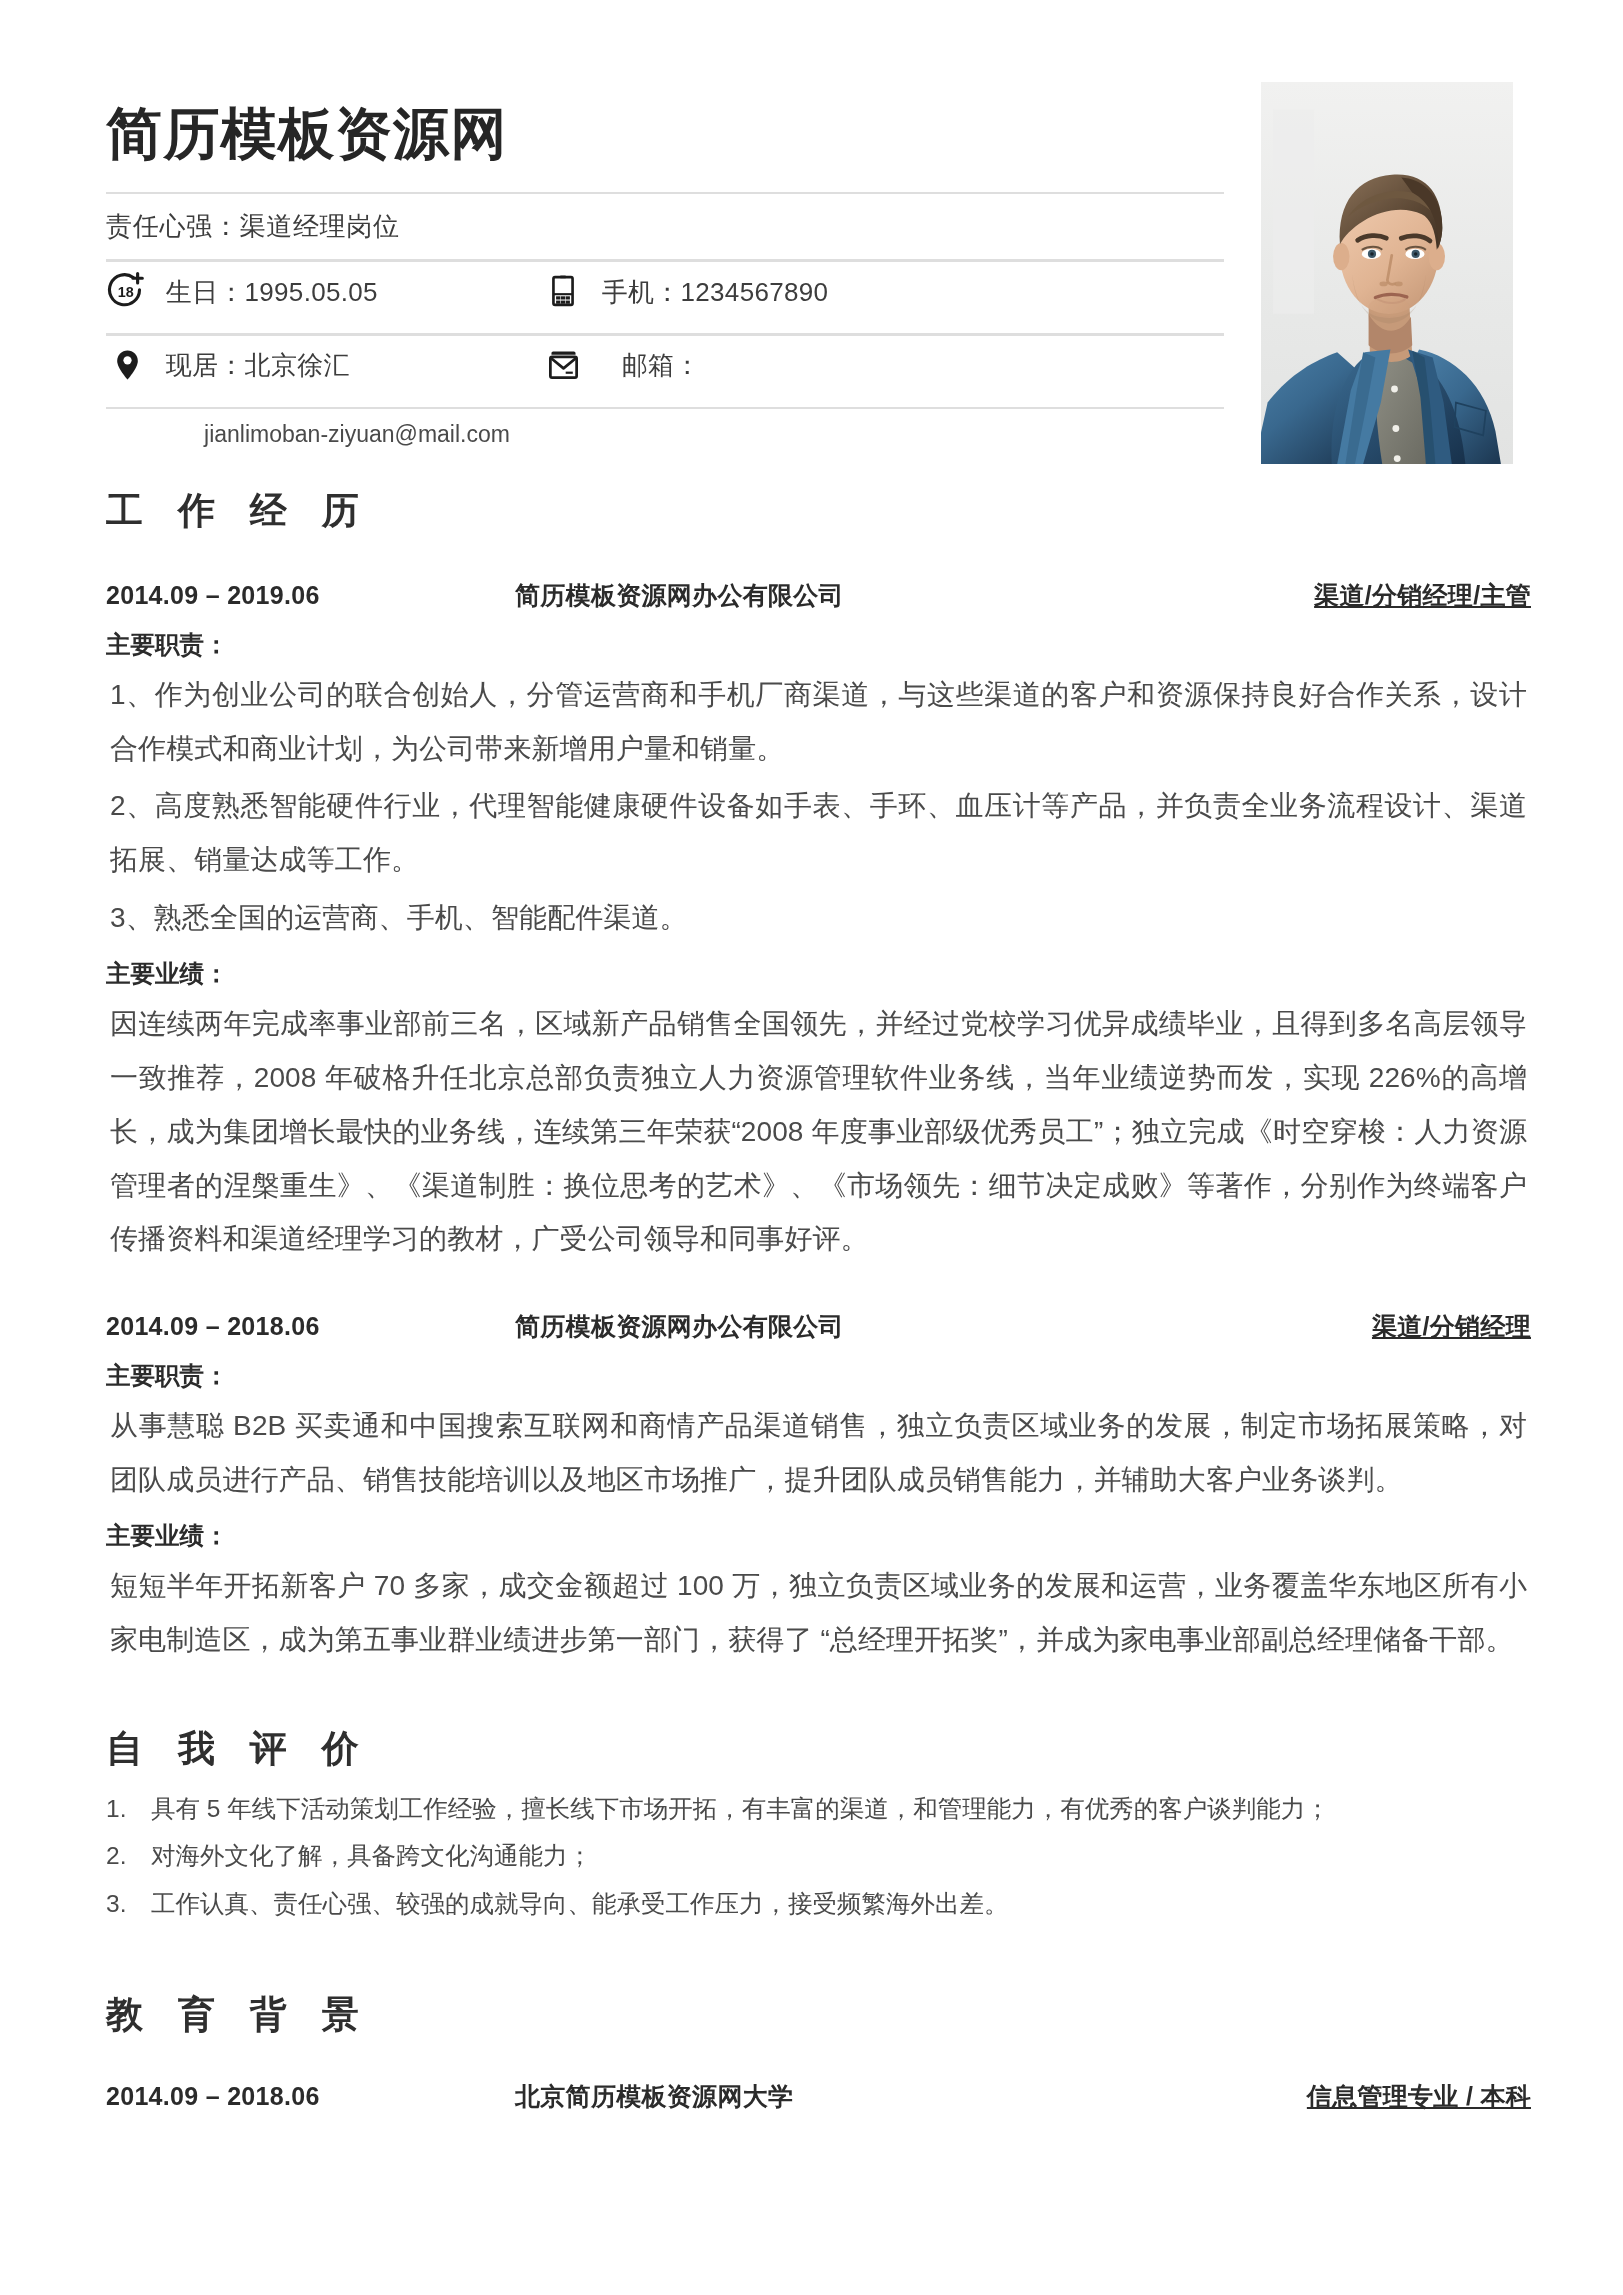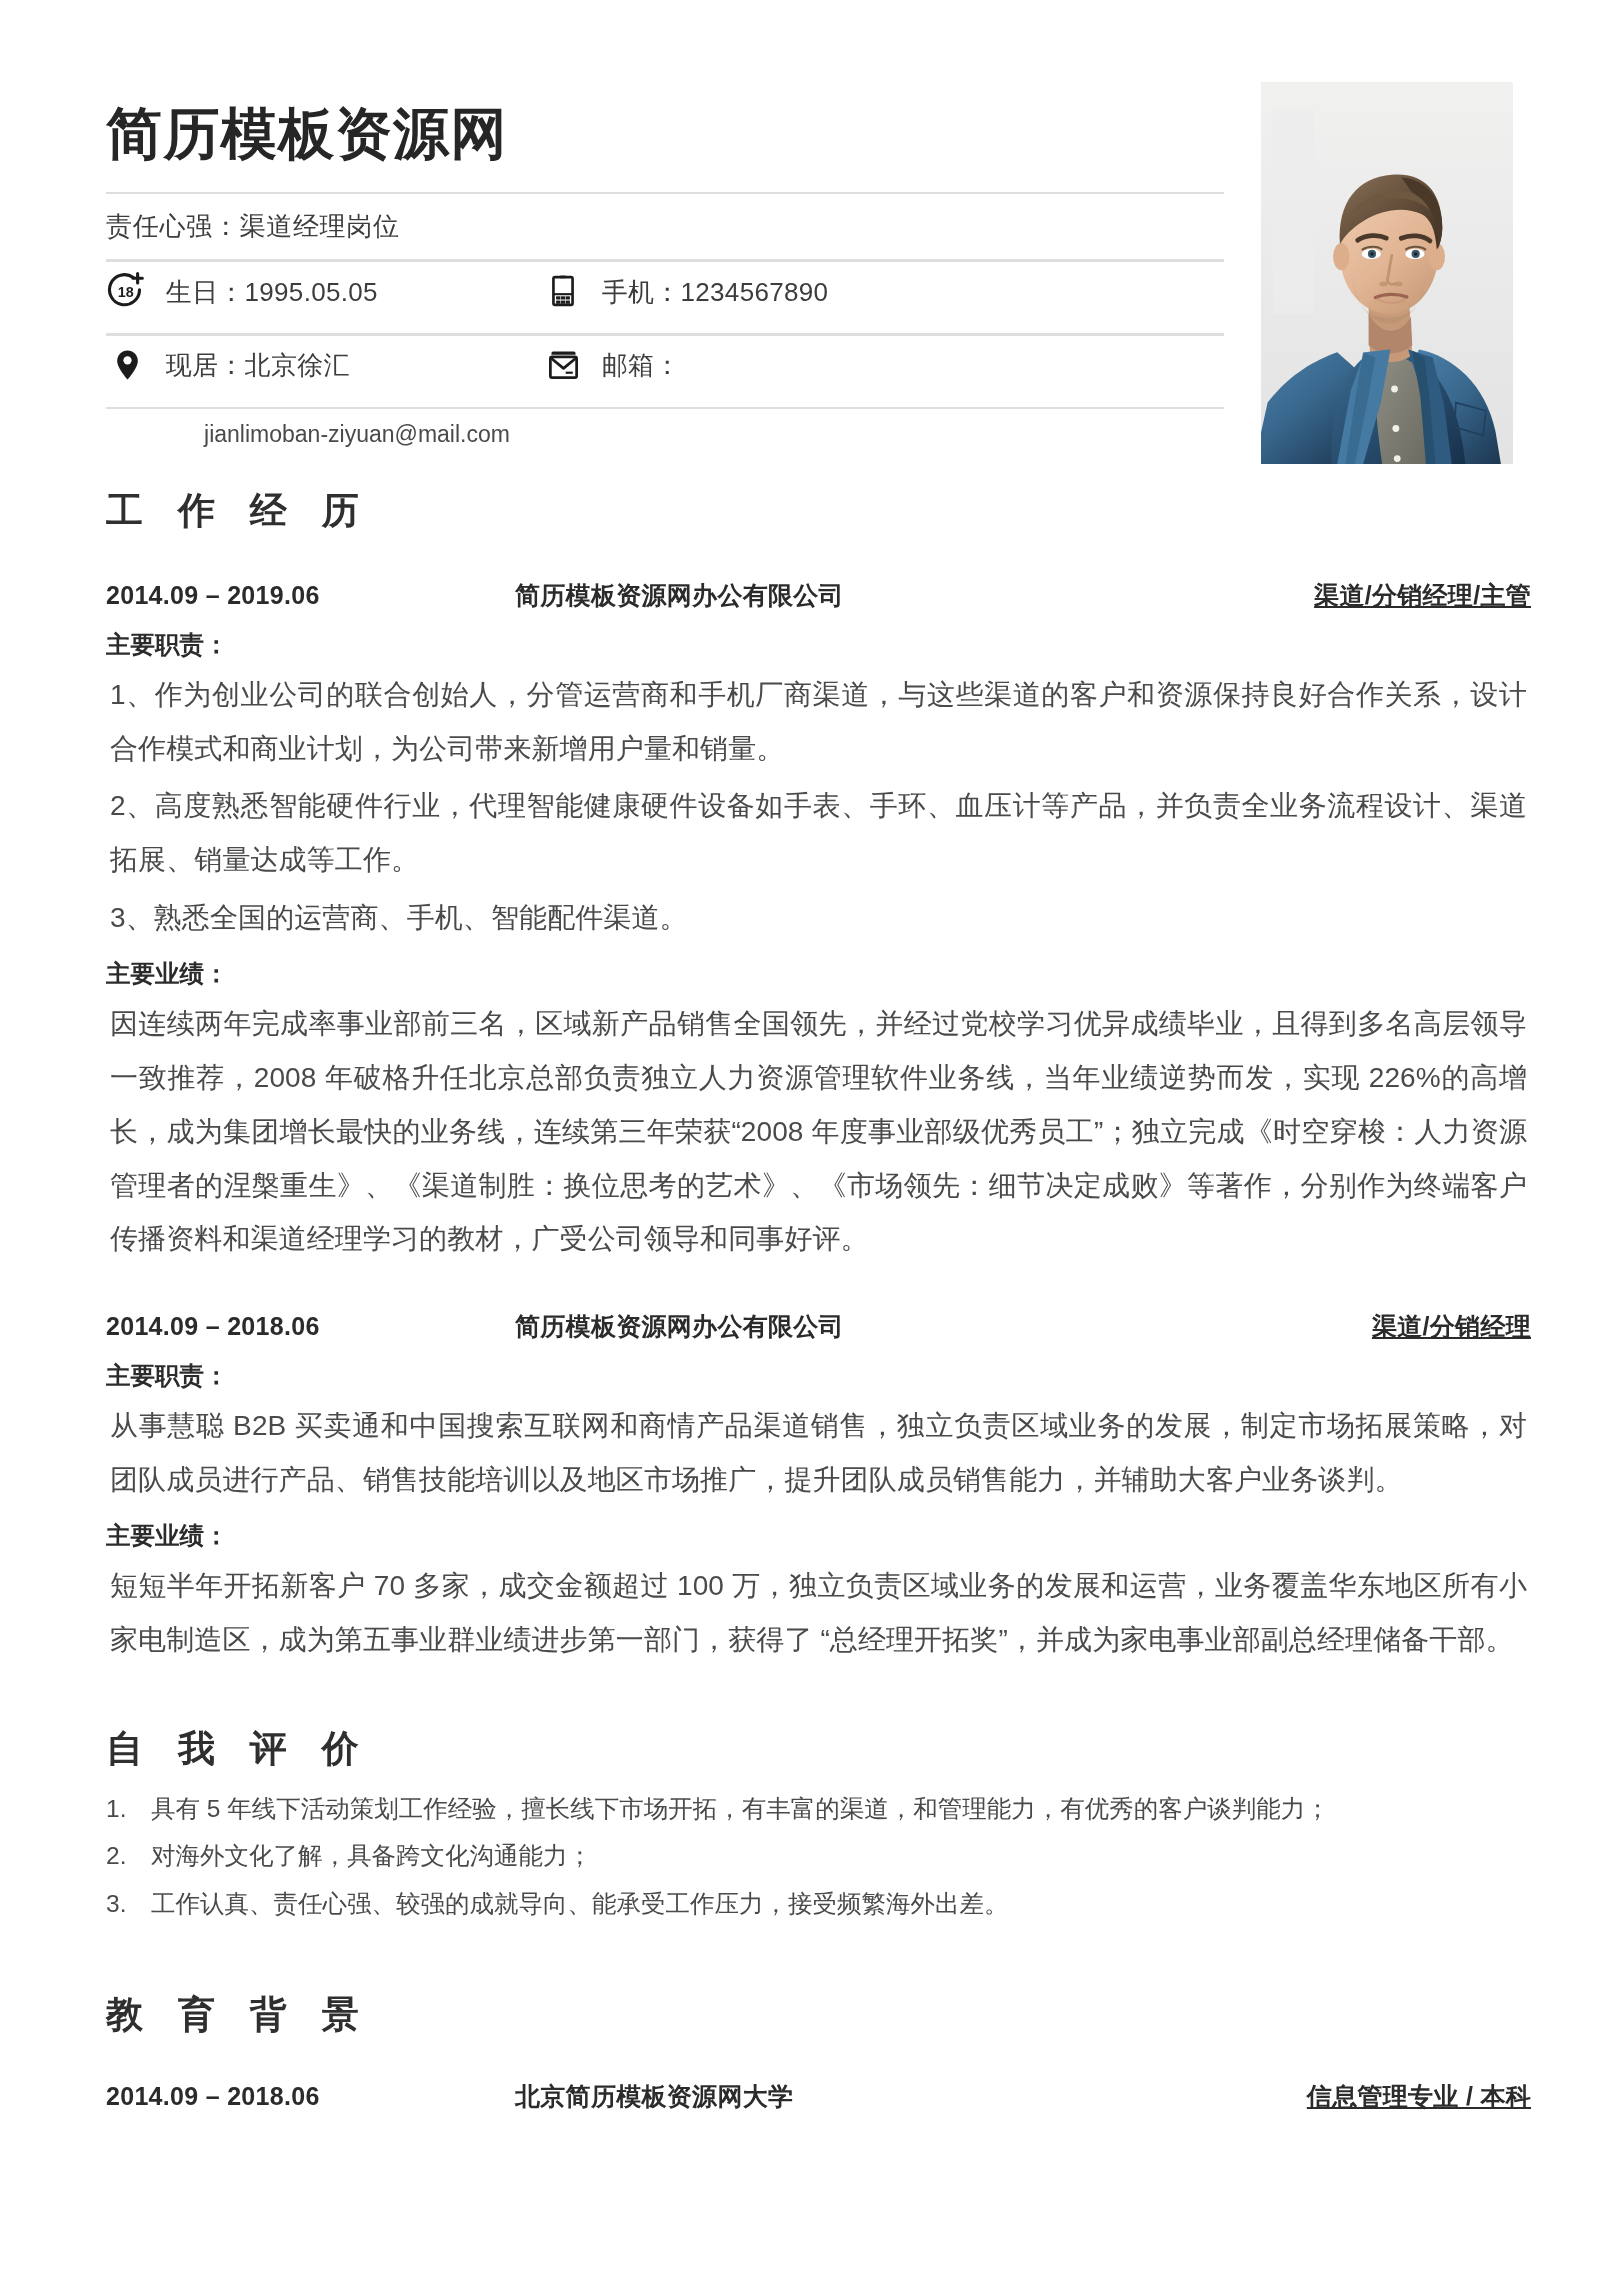--- a/index.html
+++ b/index.html
@@ -51,21 +51,21 @@
     align-items: flex-start;
     min-height: 71px;
     padding-top: 9.5px;
   }
   .contact-cell {
     display: flex;
     align-items: flex-start;
     width: 436px;
     flex: 0 0 436px;
   }
-  .contact-cell.wide { width: 682px; flex: 0 0 682px; }
+  .contact-cell.wide { width: 682px; flex: 0 0 682px; gap: 20px; }
   .ico {
     width: 42px; height: 42px;
     flex: 0 0 42px;
     margin-right: 17.7px;
     margin-top: -1.4px;
     display: inline-flex;
     align-items: center;
     justify-content: center;
   }
   .ico svg { display:block; }

